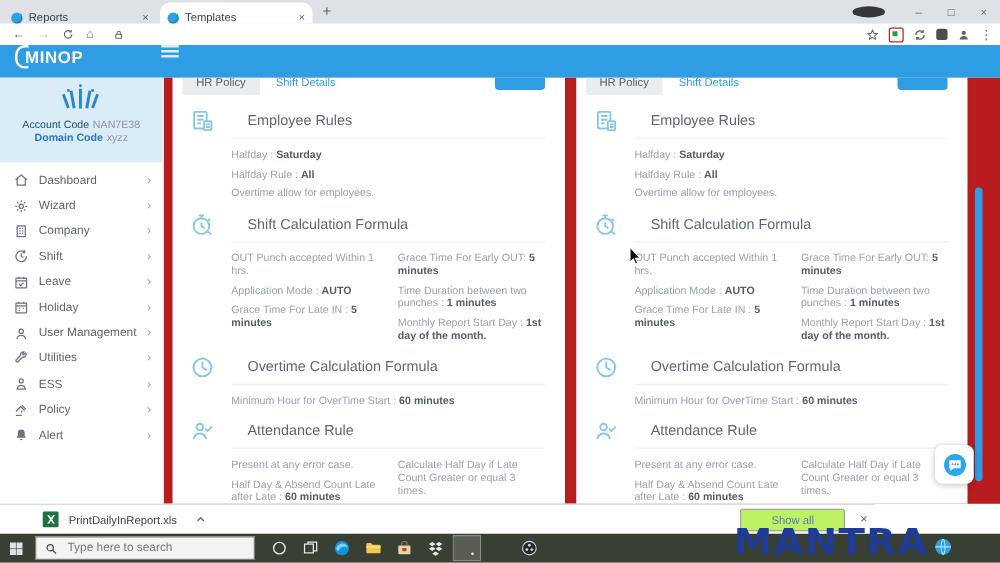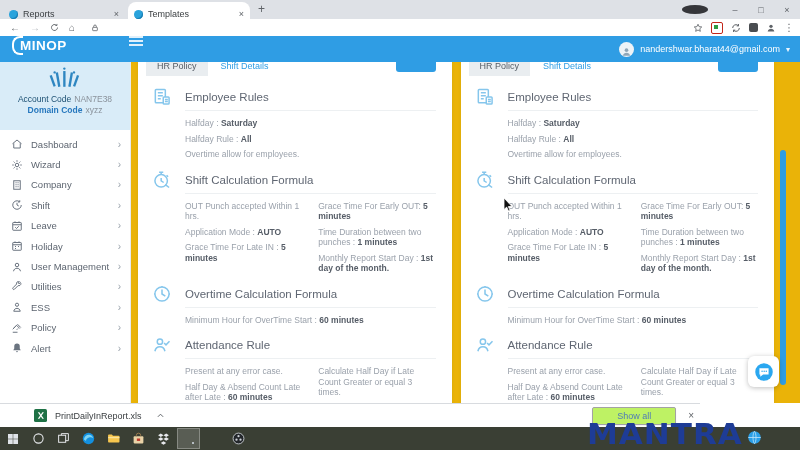--- a/index.html
+++ b/index.html
@@ -59,30 +59,30 @@
   .acct-line .lb1{font-weight:normal;color:#1b4f72}
   .acct-line .lb2{font-weight:bold;color:#2778be}
   .acct-line .val{color:#8a929b;margin-left:3px}
   #sidebar-menu{padding-top:4px}
   .mi{height:20.4px;display:flex;align-items:center;padding:0 9px 0 11px;font-size:9.5px;color:#5d6570}
   .mi-ic{width:12px;height:12px;color:#6b7480;margin-right:8px;flex:none}
   .mi-ic svg{width:12px;height:12px}
   .mi-ch{margin-left:auto;color:#9aa2ac;font-size:10px}
 
   
-  #main{position:absolute;left:130px;top:62px;width:670px;height:341px;background:#eab308;overflow:hidden;z-index:1}
+  #main{position:absolute;left:130px;top:62px;width:670px;height:341px;background:#b91c1c;overflow:hidden;z-index:1}
   #cards{position:absolute;left:8px;top:-12px;right:26px;display:flex;gap:9px;align-items:stretch}
   .card{flex:1 1 0;background:#fff;border-radius:4px;box-shadow:0 1px 3px rgba(60,70,90,.12);padding-bottom:8px;position:relative}
   .tabrow{position:relative;height:26px;padding:4px 0 0 8px;display:flex;gap:2px;box-sizing:border-box}
   .ctab{height:22px;line-height:24px;padding:0 11px;font-size:9px;border-radius:3px 3px 0 0;color:#2f9de4;white-space:nowrap}
   .ctab.active{background:#e9edf0;color:#555d66}
   .card-action{position:absolute;right:16px;top:3px;width:40px;height:19px;background:#2f9de4;border-radius:3px}
   .card-body{padding:6px 16px 0 14px}
   .section{margin-bottom:5px}
-  .sec-head{display:flex;align-items:center;gap:13px;margin:5px 0 3px}
+  .sec-head{display:flex;align-items:center;gap:26px;margin:5px 0 3px}
   .sec-ic{width:20px;height:20px;color:#85c6ec;flex:none}
   .sec-ic svg{width:20px;height:20px}
   .sec-title{font-size:11.5px;color:#5f6672}
   .sec-div{border-top:1px solid #edf0f2;height:0;margin:2px 0 7px 33px}
   .cols{display:grid;grid-template-columns:1fr 1fr;gap:0 16px;margin-left:33px}
   .cols.one{grid-template-columns:1fr}
   .line{margin:0 0 5px;font-size:8.5px;line-height:10.5px;color:#9aa1ab}
   .line b{color:#565d67}
 
   
@@ -191,30 +191,20 @@
 <div id="appheader">
   <div id="brand">
     <span class="arc"></span>
     <span>MINOP</span>
   </div>
   <div id="hamburger">
       <i></i>
       <i></i>
       <i></i>
     </div>
-  <div id="userbox">
-    <span id="avatar">
-        <svg viewBox="0 0 24 24" fill="#8fa6b8">
-          <circle cx="12" cy="9" r="4"></circle>
-          <path d="M4 21c1-4.5 4.2-6.5 8-6.5s7 2 8 6.5z"></path>
-        </svg>
-      </span>
-    <span id="user-email">nandershwar.bharat44@gmail.com</span>
-    <span id="user-caret">▾</span>
-  </div>
 </div>
 
 <div id="sidebar">
   <div id="acct">
     <div id="minop-logo">
         <svg viewBox="0 0 40 26">
           <g fill="#2e86c1">
             <rect x="5" y="9" width="2.6" height="13" transform="rotate(-20 6.3 15.5)"></rect>
             <rect x="11" y="6" width="2.6" height="16" transform="rotate(-10 12.3 14)"></rect>
             <rect x="18" y="4.5" width="2.6" height="17.5"></rect>
@@ -570,20 +560,29 @@
 
 <div id="taskbar">
   <span id="start-button">
       <svg viewBox="0 0 24 24" fill="#dfe3e8">
         <rect x="2" y="2" width="9.5" height="9.5"></rect>
         <rect x="12.5" y="2" width="9.5" height="9.5"></rect>
         <rect x="2" y="12.5" width="9.5" height="9.5"></rect>
         <rect x="12.5" y="12.5" width="9.5" height="9.5"></rect>
       </svg>
     </span>
+  <div id="tb-search">
+    <span>
+        <svg viewBox="0 0 24 24" fill="none" stroke="currentColor" stroke-width="2.4">
+          <circle cx="10" cy="10" r="6"></circle>
+          <path d="M14.8 14.8 21 21"></path>
+        </svg>
+      </span>
+    <input placeholder="Type here to search" style="">
+  </div>
   <div id="taskbar-icons">
       <span class="tbi">
         <span class="tbig">
           <svg viewBox="0 0 24 24" fill="none" stroke="#e8eaed" stroke-width="2">
             <circle cx="12" cy="12" r="8.5"></circle>
           </svg>
         </span>
       </span>
       <span class="tbi">
         <span class="tbig">

